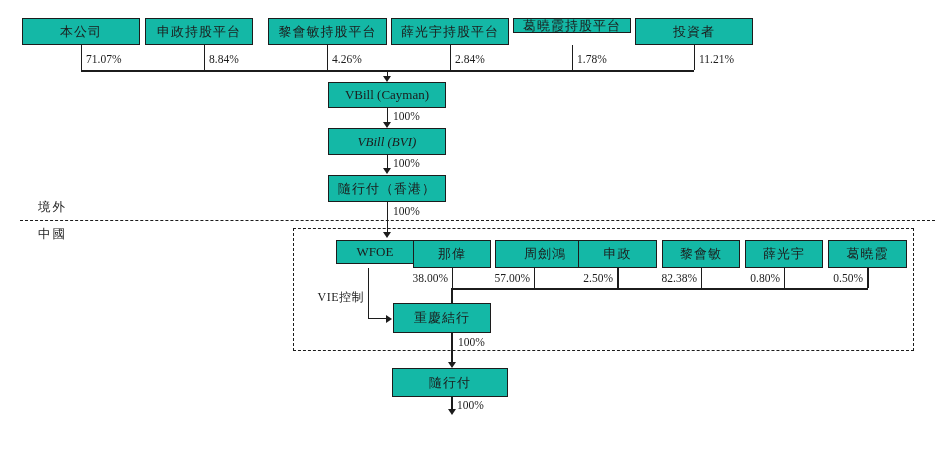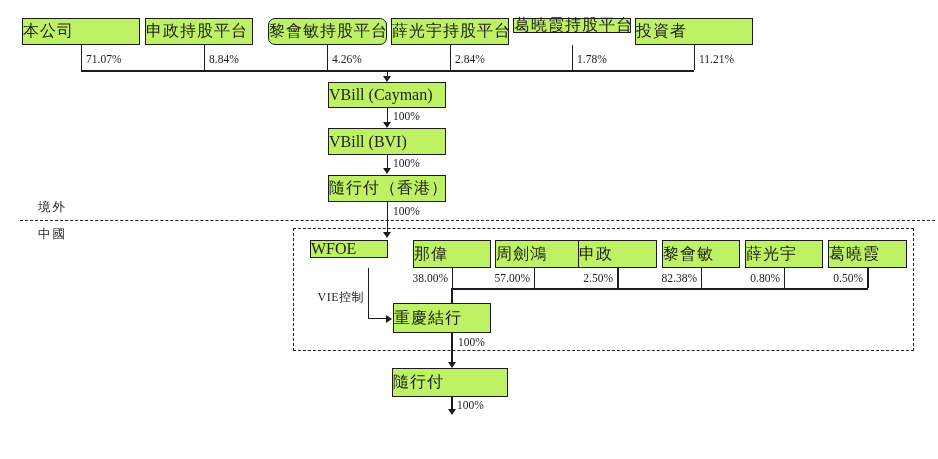--- a/index.html
+++ b/index.html
@@ -7,23 +7,23 @@
     position:relative;
     width:938px;height:459px;
     background:#ffffff;
     font-family:"Liberation Serif","DejaVu Serif",serif;
     color:#1c1c1c;
     overflow:hidden;
   }
   .box{
     position:absolute;
     border:1.5px solid #1c1c1c;
-    background:#bef264;
-    display:flex;align-items:center;justify-content:flex-start;
-    font-size:16px;
+    background:#14b8a6;
+    display:flex;align-items:center;justify-content:center;
+    font-size:13px;
     box-sizing:border-box;
     white-space:nowrap;
   }
   .cjk{letter-spacing:1px;}
   .vl{position:absolute;width:1.5px;background:#1c1c1c;}
   .hl{position:absolute;height:1.5px;background:#1c1c1c;}
   .pct{position:absolute;font-size:11.5px;white-space:nowrap;}
   .pct-r{width:56px;text-align:right;}
   .arr-d{position:absolute;width:0;height:0;
     border-left:4px solid transparent;border-right:4px solid transparent;
@@ -40,21 +40,21 @@
 <body>
 
 <div id="canvas">
 
   <div class="box cjk" style="left:22px;top:18px;width:118px;height:27px;">
       <span>本公司</span>
     </div>
   <div class="box cjk" style="left:145px;top:18px;width:108px;height:27px;">
       <span>申政持股平台</span>
     </div>
-  <div class="box cjk" style="left:268px;top:18px;width:119px;height:27px;border-radius:7px;">
+  <div class="box cjk" style="left:268px;top:18px;width:119px;height:27px;">
       <span>黎會敏持股平台</span>
     </div>
   <div class="box cjk" style="left:391px;top:18px;width:118px;height:27px;">
       <span>薛光宇持股平台</span>
     </div>
   <div class="box cjk" style="left:513px;top:18px;width:118px;height:15px;">
       <span>葛曉霞持股平台</span>
     </div>
   <div class="box cjk" style="left:635px;top:18px;width:118px;height:27px;">
       <span>投資者</span>
@@ -78,41 +78,41 @@
   <div class="vl" style="left:386.5px;top:70px;height:7px;"></div>
   <div class="arr-d" style="left:383px;top:76px;"></div>
 
   <div class="box" style="left:328px;top:82px;width:118px;height:26px;">
       <span>VBill (Cayman)</span>
     </div>
   <div class="vl" style="left:386.5px;top:108px;height:15px;"></div>
   <div class="arr-d" style="left:383px;top:122px;"></div>
   <div class="pct" style="left:393px;top:110px;">100%</div>
 
-  <div class="box" style="left:328px;top:128px;width:118px;height:27px;">
+  <div class="box" style="left:328px;top:128px;width:118px;height:27px;font-style:italic;">
       <span>VBill (BVI)</span>
     </div>
   <div class="vl" style="left:386.5px;top:155px;height:14px;"></div>
   <div class="arr-d" style="left:383px;top:168px;"></div>
   <div class="pct" style="left:393px;top:157px;">100%</div>
 
   <div class="box cjk" style="left:328px;top:175px;width:118px;height:27px;">
       <span>隨行付（香港）</span>
     </div>
   <div class="vl" style="left:386.5px;top:202px;height:31px;"></div>
   <div class="arr-d" style="left:383px;top:232px;"></div>
   <div class="pct" style="left:393px;top:205px;">100%</div>
 
   <div class="region" style="left:38px;top:199px;">境外</div>
   <div class="dash-h" style="left:20px;top:220px;width:915px;"></div>
   <div class="region" style="left:38px;top:226px;">中國</div>
 
   <div class="dash-box" style="left:293px;top:228px;width:621px;height:123px;"></div>
 
-  <div class="box" style="left:310px;top:240px;width:78px;height:18px;">
+  <div class="box" style="left:336px;top:240px;width:78px;height:24px;">
       <span>WFOE</span>
     </div>
   <div class="box cjk" style="left:413px;top:240px;width:78px;height:28px;">
       <span>那偉</span>
     </div>
   <div class="box cjk" style="left:495px;top:240px;width:100px;height:28px;">
       <span>周劍鴻</span>
     </div>
   <div class="box cjk" style="left:578px;top:240px;width:79px;height:28px;">
       <span>申政</span>

